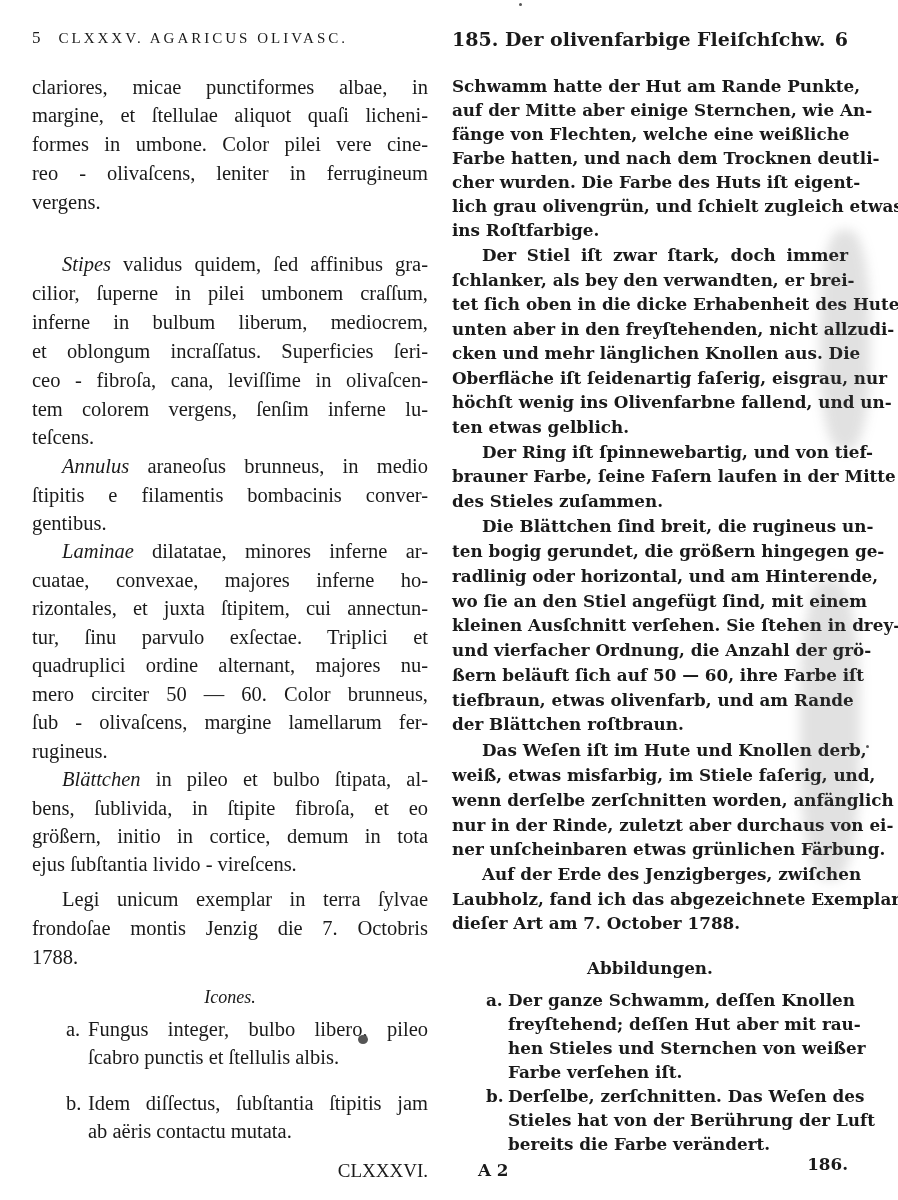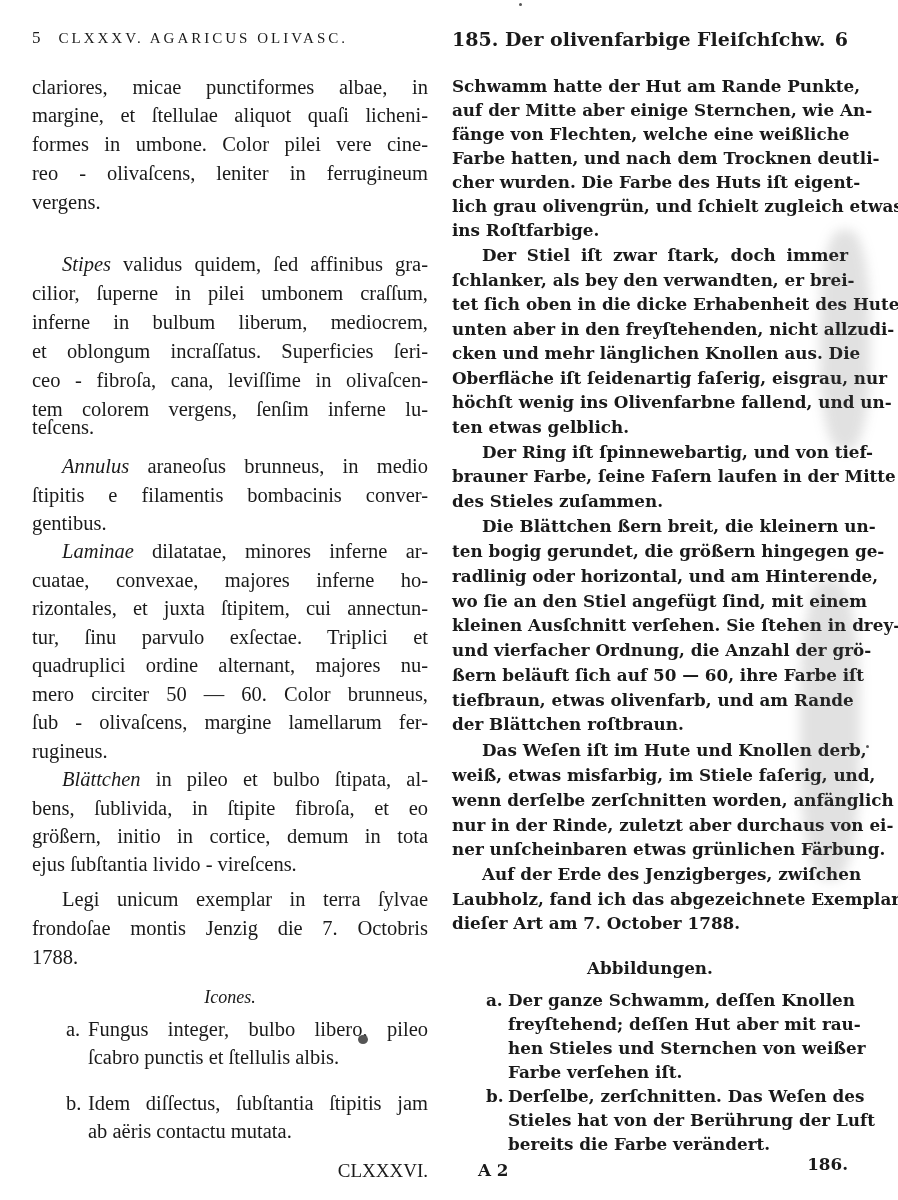--- a/index.html
+++ b/index.html
@@ -42,21 +42,21 @@
     <div class="line last" style="top:191px">vergens.</div>
   </div>
 
   <div>
     <div class="line ind" style="top:253px"><span class="ital">Stipes</span><span> validus quidem, ſed affinibus gra-</span></div>
     <div class="line" style="top:282px">cilior, ſuperne in pilei umbonem craſſum,</div>
     <div class="line" style="top:311px">inferne in bulbum liberum, mediocrem,</div>
     <div class="line" style="top:340px">et oblongum incraſſatus. Superficies ſeri-</div>
     <div class="line" style="top:369px">ceo - fibroſa, cana, leviſſime in olivaſcen-</div>
     <div class="line" style="top:398px">tem colorem vergens, ſenſim inferne lu-</div>
-    <div class="line last" style="top:416px">teſcens.</div>
+    <div class="line last" style="top:426px">teſcens.</div>
   </div>
 
   <div>
     <div class="line ind" style="top:455px"><span class="ital">Annulus</span><span> araneoſus brunneus, in medio</span></div>
     <div class="line" style="top:484px">ſtipitis e filamentis bombacinis conver-</div>
     <div class="line last" style="top:512px">gentibus.</div>
   </div>
 
   <div>
     <div class="line ind" style="top:540px"><span class="ital">Laminae</span><span> dilatatae, minores inferne ar-</span></div>
@@ -124,21 +124,21 @@
     <div class="line last" style="top:417px">ten etwas gelblich.</div>
   </div>
 
   <div>
     <div class="line ind" style="top:442px">Der Ring iſt ſpinnewebartig, und von tief-</div>
     <div class="line" style="top:466px">brauner Farbe, ſeine Faſern laufen in der Mitte</div>
     <div class="line last" style="top:491px">des Stieles zuſammen.</div>
   </div>
 
   <div>
-    <div class="line ind" style="top:516px">Die Blättchen ßern breit, die kleinern un-</div>
+    <div class="line ind" style="top:516px">Die Blättchen ſind breit, die rugineus un-</div>
     <div class="line" style="top:541px">ten bogig gerundet, die größern hingegen ge-</div>
     <div class="line" style="top:566px">radlinig oder horizontal, und am Hinterende,</div>
     <div class="line" style="top:591px">wo ſie an den Stiel angefügt ſind, mit einem</div>
     <div class="line" style="top:615px">kleinen Ausſchnitt verſehen. Sie ſtehen in drey-</div>
     <div class="line" style="top:640px">und vierfacher Ordnung, die Anzahl der grö-</div>
     <div class="line" style="top:665px">ßern beläuft ſich auf 50 — 60, ihre Farbe iſt</div>
     <div class="line" style="top:690px">tiefbraun, etwas olivenfarb, und am Rande</div>
     <div class="line last" style="top:714px">der Blättchen roſtbraun.</div>
   </div>
 

